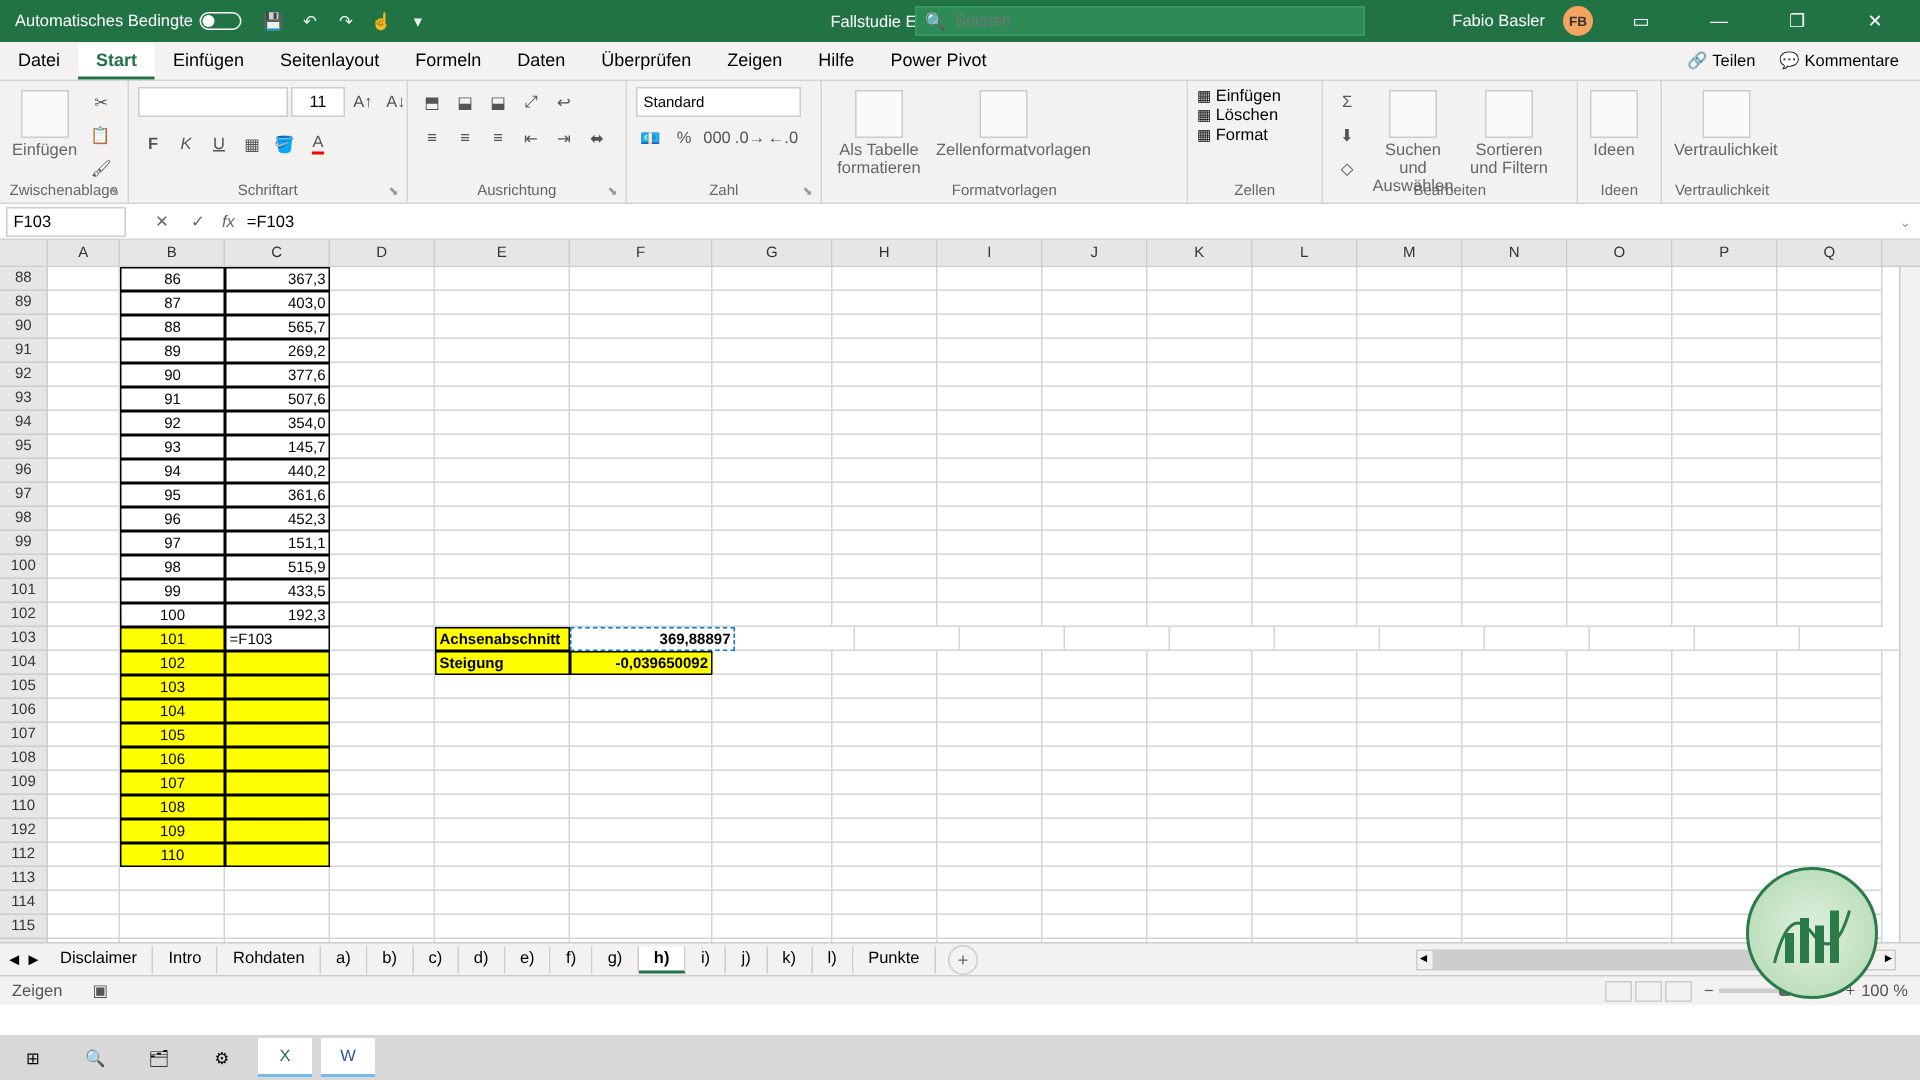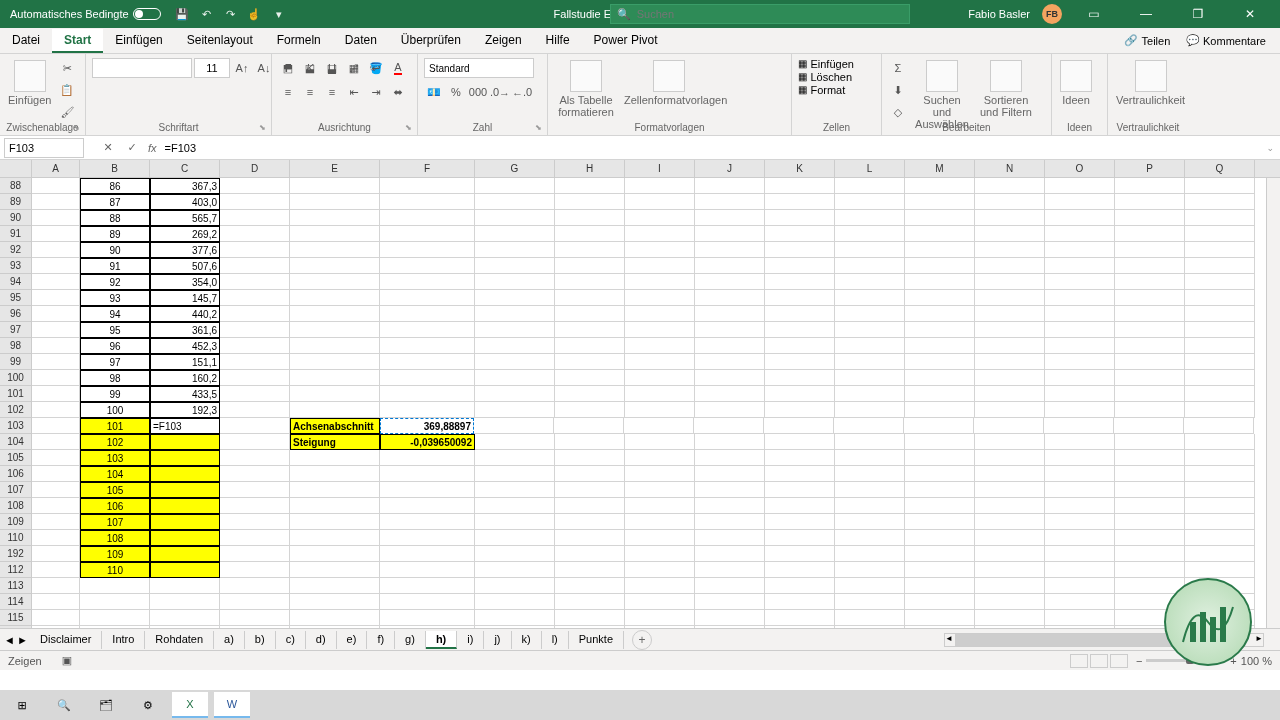--- a/index.html
+++ b/index.html
@@ -136,21 +136,21 @@
       <div style="display:flex;flex-direction:column;gap:2px">
         <div class="sbtn">✂</div>
         <div class="sbtn">📋</div>
         <div class="sbtn">🖌</div>
       </div>
     </div>
     <div class="rgroup-label">Zwischenablage</div>
     <div class="launcher">⬊</div>
   </div>
   <div class="rgroup" style="width:186px">
-    <div class="rgroup-content" style="flex-direction:row">
+    <div class="rgroup-content" style="flex-direction:column">
       <div class="font-box">
         <input class="font-name" style="">
         <input class="font-size" value="11" style="">
         <div class="sbtn">A↑</div>
         <div class="sbtn">A↓</div>
       </div>
       <div class="small-row">
         <div class="sbtn">
             <b>F</b>
           </div>
@@ -537,21 +537,21 @@
         <div class="cell" style="width: 70px;"></div>
         <div class="cell" style="width: 70px;"></div>
         <div class="cell" style="width: 70px;"></div>
         <div class="cell" style="width: 70px;"></div>
         <div class="cell" style="width: 70px;"></div>
       </div>
       <div class="row">
         <div class="row-h">100</div>
         <div class="cell" style="width: 48px;"></div>
         <div class="cell ctr bordered" style="width: 70px;">98</div>
-        <div class="cell num bordered" style="width: 70px;">160,2</div>
+        <div class="cell num bordered" style="width: 70px;">515,9</div>
         <div class="cell" style="width: 70px;"></div>
         <div class="cell" style="width: 90px;"></div>
         <div class="cell" style="width: 95px;"></div>
         <div class="cell" style="width: 80px;"></div>
         <div class="cell" style="width: 70px;"></div>
         <div class="cell" style="width: 70px;"></div>
         <div class="cell" style="width: 70px;"></div>
         <div class="cell" style="width: 70px;"></div>
         <div class="cell" style="width: 70px;"></div>
         <div class="cell" style="width: 70px;"></div>
@@ -600,21 +600,21 @@
         <div class="cell" style="width: 70px;"></div>
         <div class="cell" style="width: 70px;"></div>
       </div>
       <div class="row">
         <div class="row-h">103</div>
         <div class="cell" style="width: 48px;"></div>
         <div class="cell ctr bordered yellow" style="width: 70px;">101</div>
         <div class="cell editing bordered yellow" style="width: 70px;">=F103</div>
         <div class="cell" style="width: 70px;"></div>
         <div class="cell bordered yellow bold" style="width: 90px;">Achsenabschnitt</div>
-        <div class="cell num bordered bold marching" style="width: 94px;">369,88897</div>
+        <div class="cell num bordered bold marching" style="width: 110px;">369,88897</div>
         <div class="cell" style="width: 80px;"></div>
         <div class="cell" style="width: 70px;"></div>
         <div class="cell" style="width: 70px;"></div>
         <div class="cell" style="width: 70px;"></div>
         <div class="cell" style="width: 70px;"></div>
         <div class="cell" style="width: 70px;"></div>
         <div class="cell" style="width: 70px;"></div>
         <div class="cell" style="width: 70px;"></div>
         <div class="cell" style="width: 70px;"></div>
         <div class="cell" style="width: 70px;"></div>

